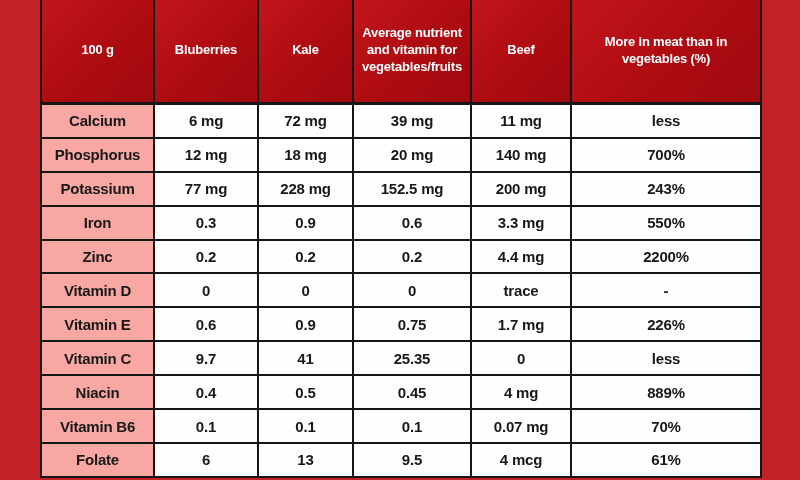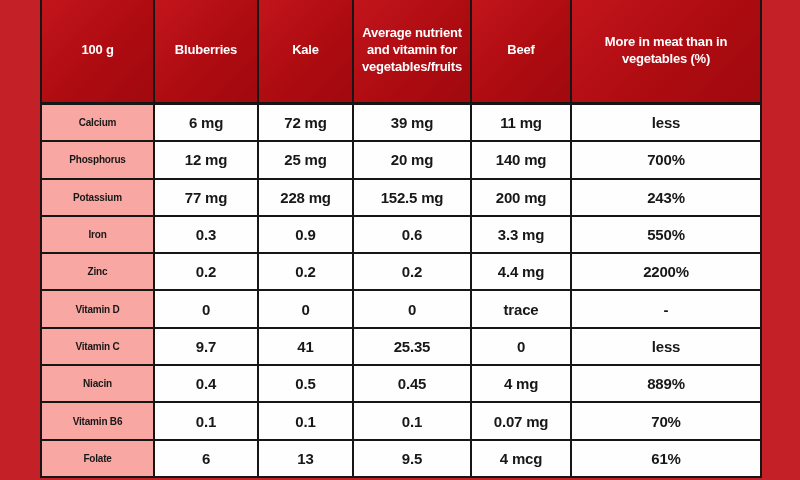--- a/index.html
+++ b/index.html
@@ -35,21 +35,21 @@
     background-color: var(--header-background, #bf0c12);
     background-image: linear-gradient(135deg, rgba(255,255,255,0.04) 0%, rgba(0,0,0,0.10) 60%, rgba(0,0,0,0.16) 100%);
     color: var(--header-text, #ffffff);
     font-size: 13px;
     line-height: 1.3;
   }
   .nutrient-table thead tr { height: 103px; }
   .nutrient-table tbody th {
     background: var(--row-label-background, #f8a7a2);
     color: var(--cell-text, #181818);
-    font-size: 10px;
+    font-size: 15px;
   }
   .nutrient-table tbody td {
     background: var(--cell-background, #fefefe);
     color: var(--cell-text, #181818);
     font-size: 15px;
   }
 </style>
 </head>
 <body>
 
@@ -78,21 +78,21 @@
           <th>Calcium</th>
           <td>6 mg</td>
           <td>72 mg</td>
           <td>39 mg</td>
           <td>11 mg</td>
           <td>less</td>
         </tr>
         <tr>
           <th>Phosphorus</th>
           <td>12 mg</td>
-          <td>25 mg</td>
+          <td>18 mg</td>
           <td>20 mg</td>
           <td>140 mg</td>
           <td>700%</td>
         </tr>
         <tr>
           <th>Potassium</th>
           <td>77 mg</td>
           <td>228 mg</td>
           <td>152.5 mg</td>
           <td>200 mg</td>
@@ -114,20 +114,28 @@
           <td>4.4 mg</td>
           <td>2200%</td>
         </tr>
         <tr>
           <th>Vitamin D</th>
           <td>0</td>
           <td>0</td>
           <td>0</td>
           <td>trace</td>
           <td>-</td>
+        </tr>
+        <tr>
+          <th>Vitamin E</th>
+          <td>0.6</td>
+          <td>0.9</td>
+          <td>0.75</td>
+          <td>1.7 mg</td>
+          <td>226%</td>
         </tr>
         <tr>
           <th>Vitamin C</th>
           <td>9.7</td>
           <td>41</td>
           <td>25.35</td>
           <td>0</td>
           <td>less</td>
         </tr>
         <tr>

